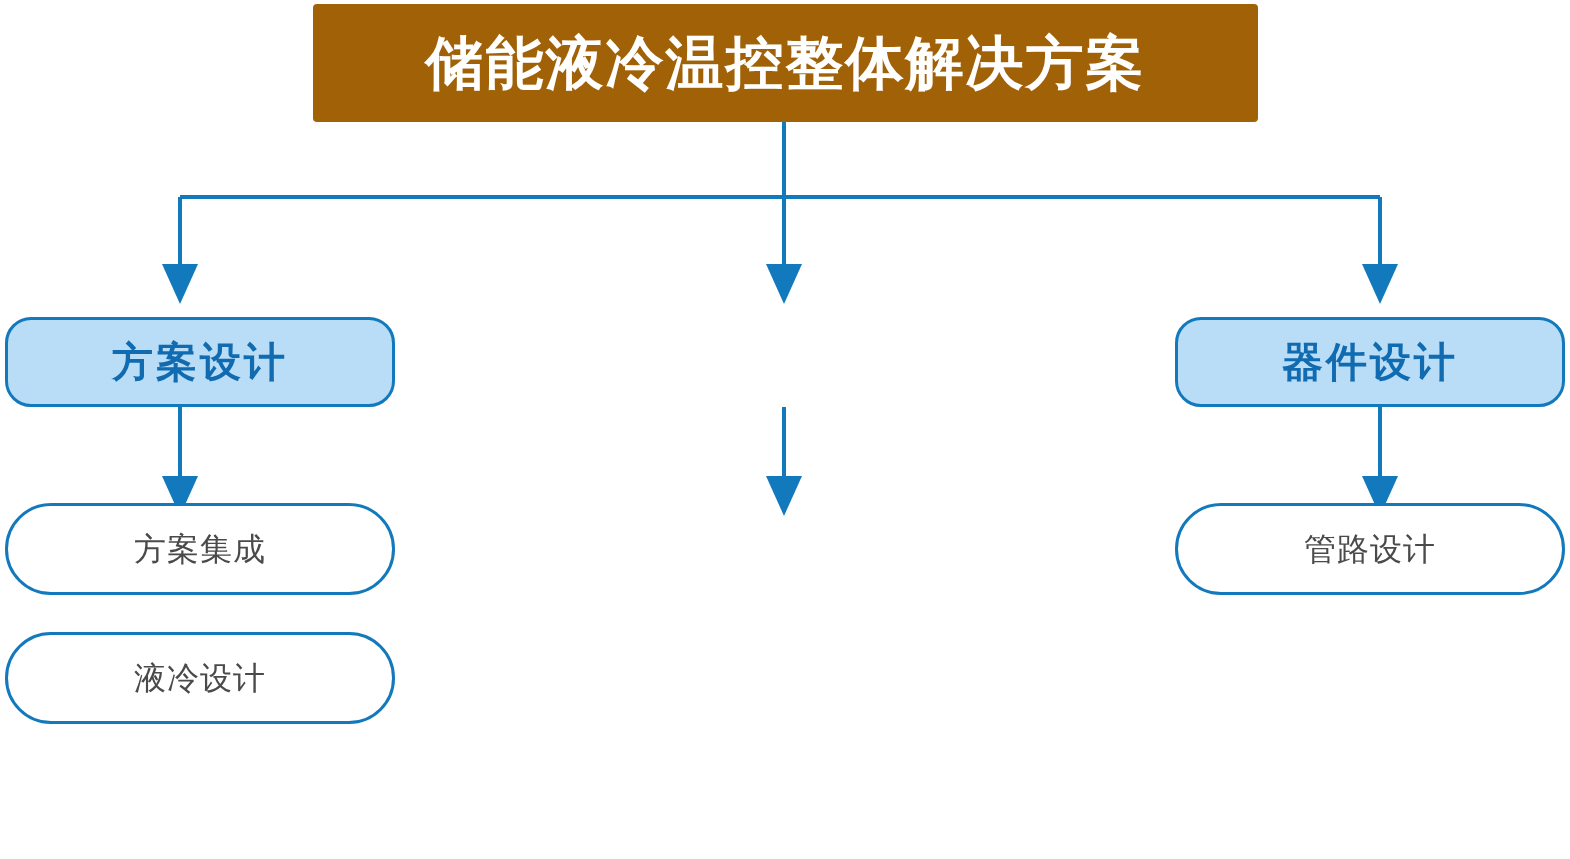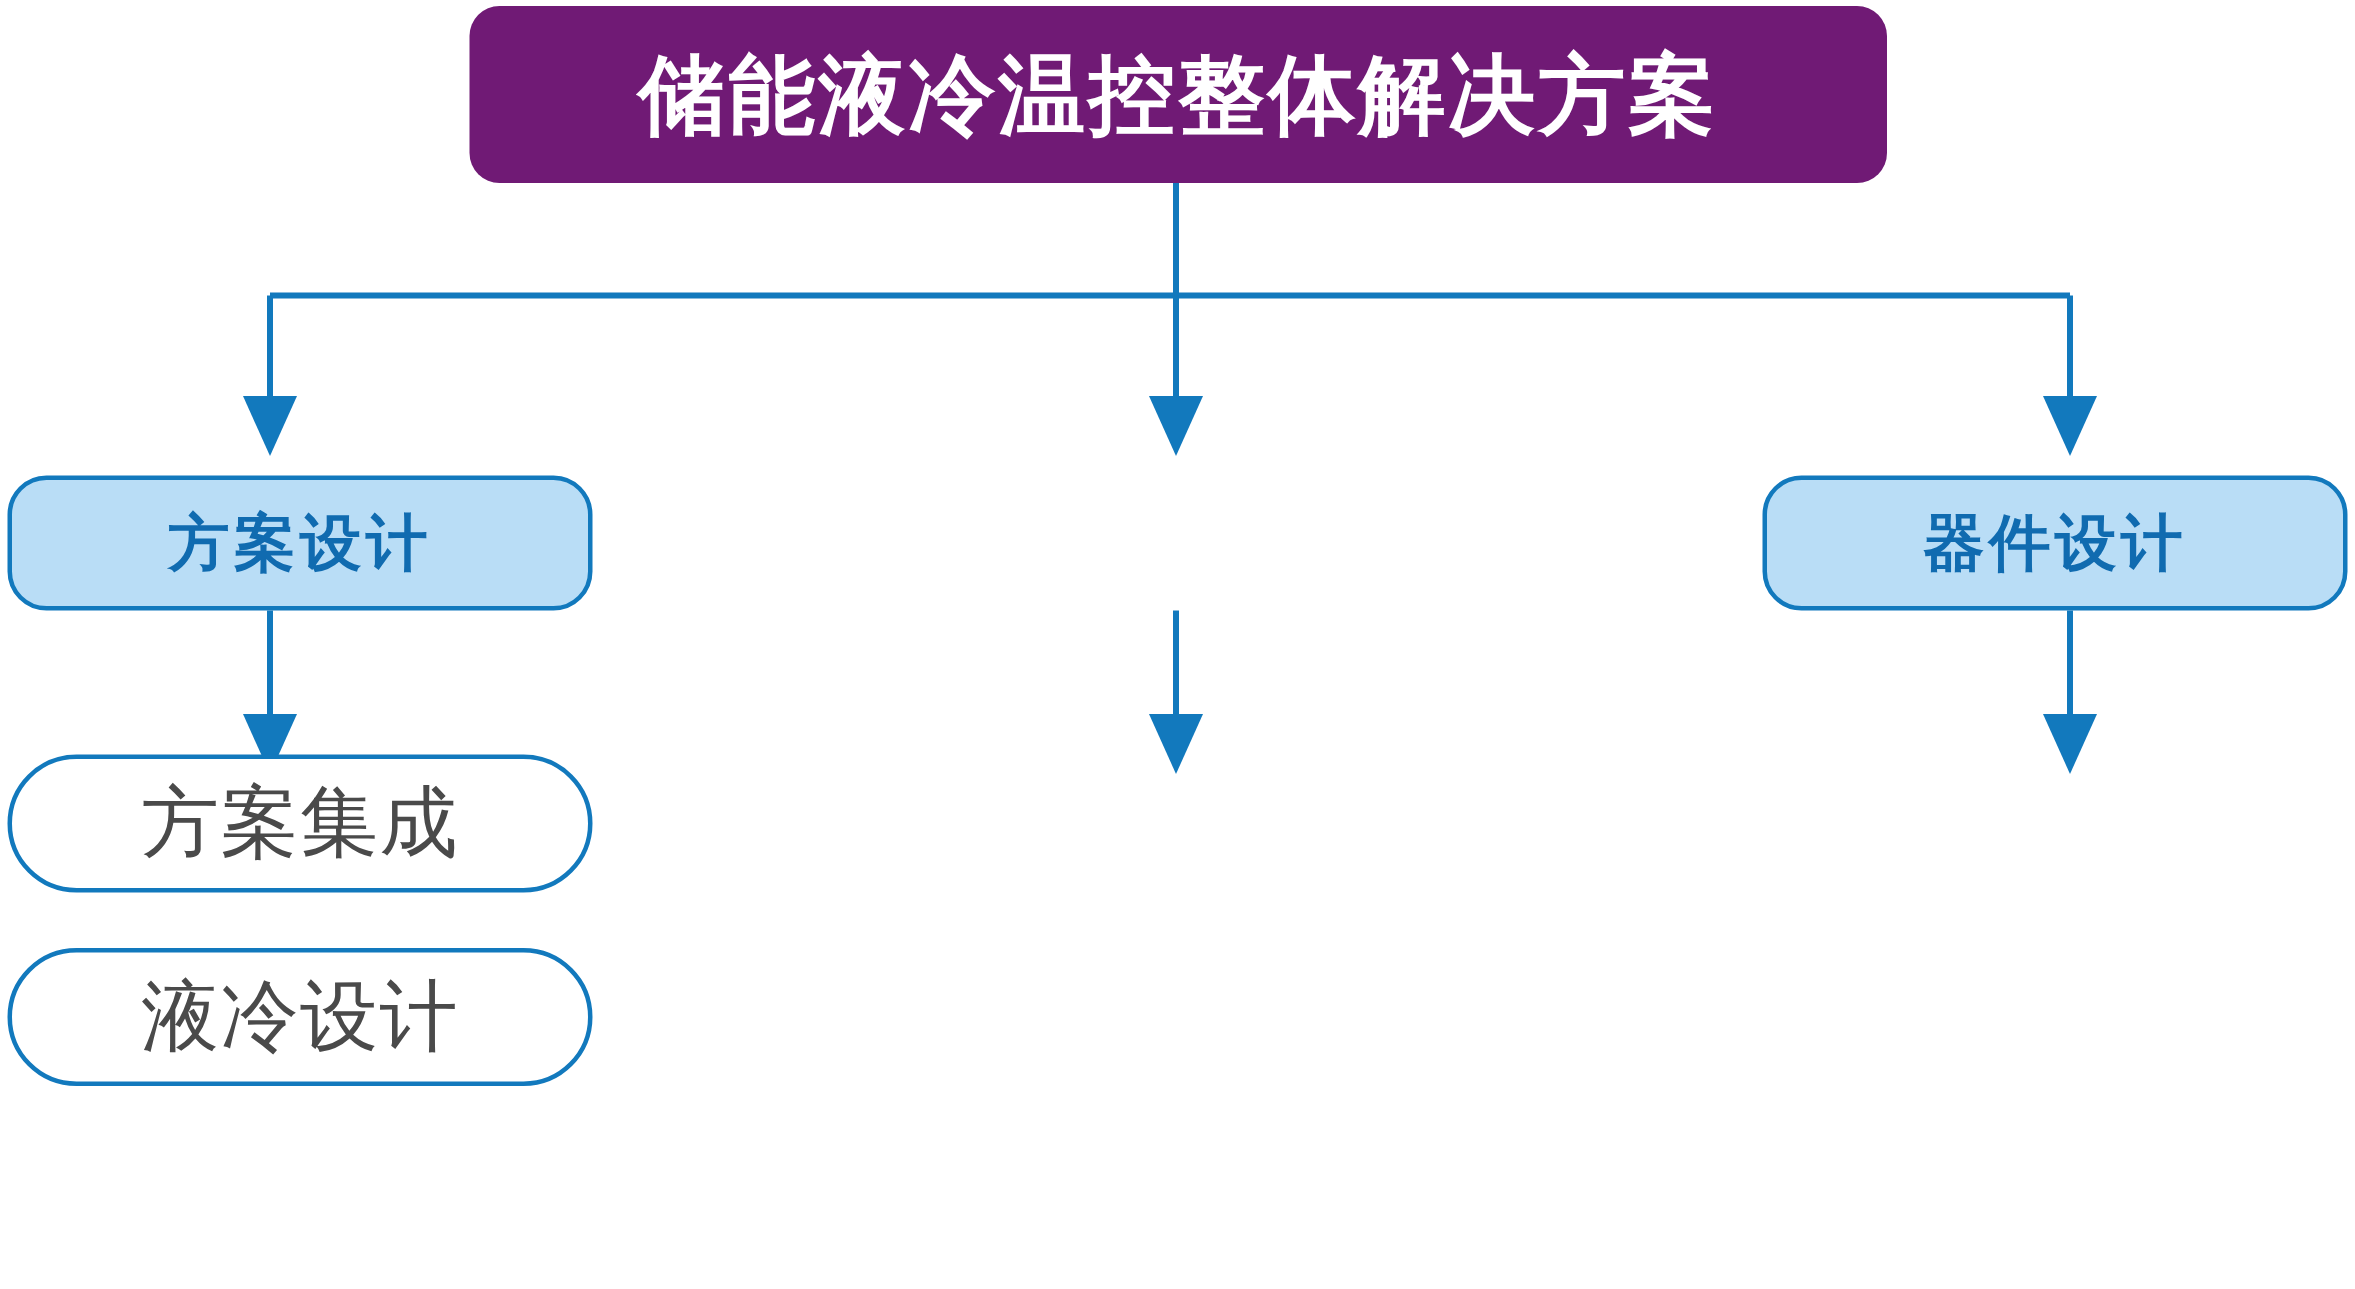--- a/index.html
+++ b/index.html
@@ -29,22 +29,22 @@
     pointer-events: none;
   }
 
   
   .title-box {
     position: absolute;
     left: 313px;
     top: 4px;
     width: 945px;
     height: 118px;
-    background: #701a75;
-    border-radius: 20px;
+    background: #a16207;
+    border-radius: 4px;
     display: flex;
     align-items: center;
     justify-content: center;
     box-sizing: border-box;
   }
   .title-text {
     color: #ffffff;
     font-size: 58px;
     font-weight: bold;
     letter-spacing: 2px;
@@ -99,21 +99,21 @@
     border: 3px solid #1279BD;
     border-radius: 46px;
     box-sizing: border-box;
     display: flex;
     align-items: center;
     justify-content: center;
     margin-bottom: 37px;
   }
   .leaf-text {
     color: #4A4A4A;
-    font-size: 52px;
+    font-size: 32px;
     font-weight: normal;
     letter-spacing: 1px;
     line-height: 1;
     white-space: nowrap;
   }
 </style>
 </head>
 <body>
 
 <div id="canvas">
@@ -155,16 +155,19 @@
       </div>
     </div>
   </div>
 
 
   <div class="column col-2">
     <div class="cat-box">
       <span class="cat-text">器件设计</span>
     </div>
     <div class="leaf-list">
+      <div class="leaf-box">
+        <span class="leaf-text">管路设计</span>
+      </div>
     </div>
   </div>
 
 </div>
 
 </body></html>

